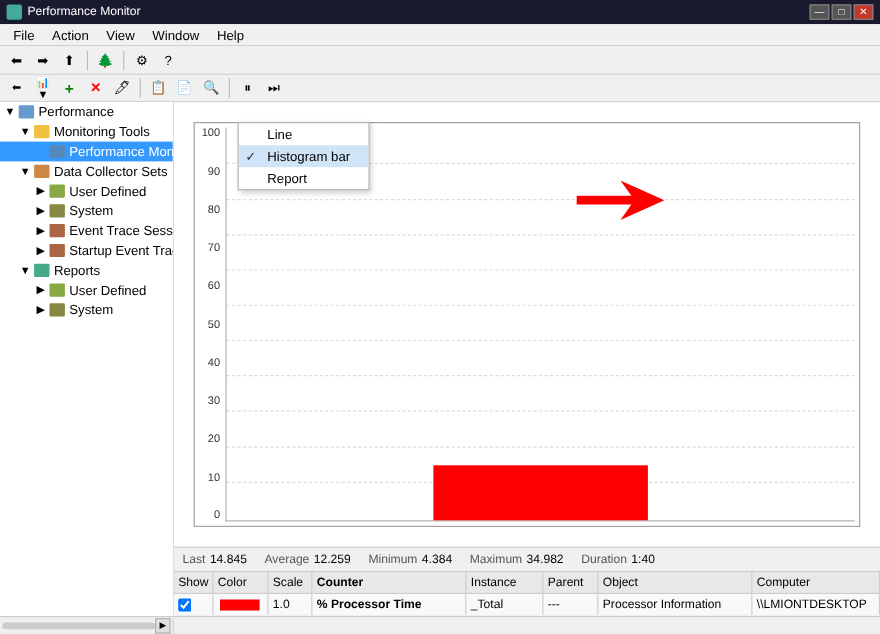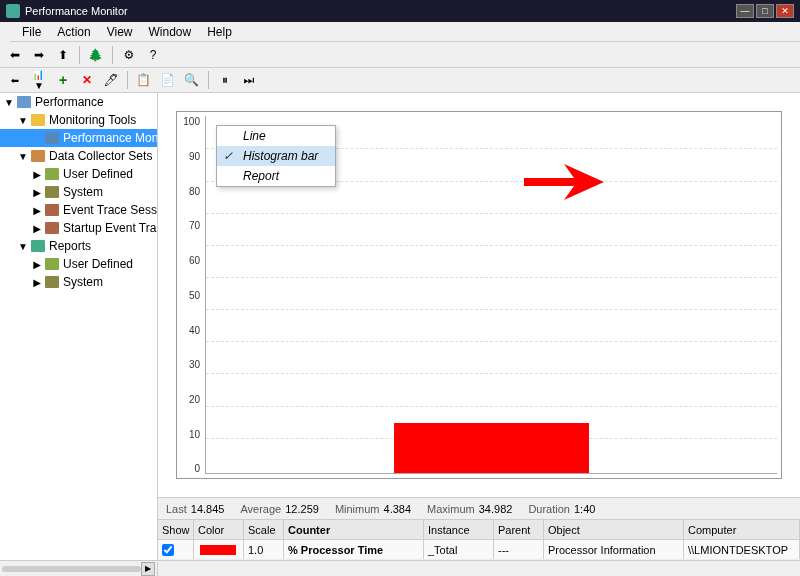--- a/index.html
+++ b/index.html
@@ -51,21 +51,20 @@
 
     
     .menu-bar {
       background: #f0f0f0;
       border-bottom: 1px solid #ccc;
       height: 20px;
       display: flex;
       align-items: center;
       padding: 0 4px;
       gap: 0;
-      margin-left: 10px;
     }
     .menu-item {
       padding: 2px 8px;
       cursor: pointer;
       font-size: 12px;
     }
 
     
     .toolbar-area {
       background: #f0f0f0;
@@ -456,21 +455,21 @@
             <div class="grid-line" style="top:63%;"></div>
             <div class="grid-line" style="top:72%;"></div>
             <div class="grid-line" style="top:81%;"></div>
             <div class="grid-line" style="top:90%;"></div>
 
             <div class="histogram-bar" style="left:33%; width:34%; height:14%; bottom:0; background:red;">
             </div>
           </div>
         </div>
 
-        <div class="dropdown-menu" style="top: 16px; left: 42px; font-style: italic;">
+        <div class="dropdown-menu" style="top: 2px; left: 42px;">
           <div class="dropdown-item">
             <span class="check"></span>
             <span>Line</span>
           </div>
           <div class="dropdown-item" style="background:#d0e4f7;">
             <span class="check">✓</span>
             <span>Histogram bar</span>
           </div>
           <div class="dropdown-item">
             <span class="check"></span>

